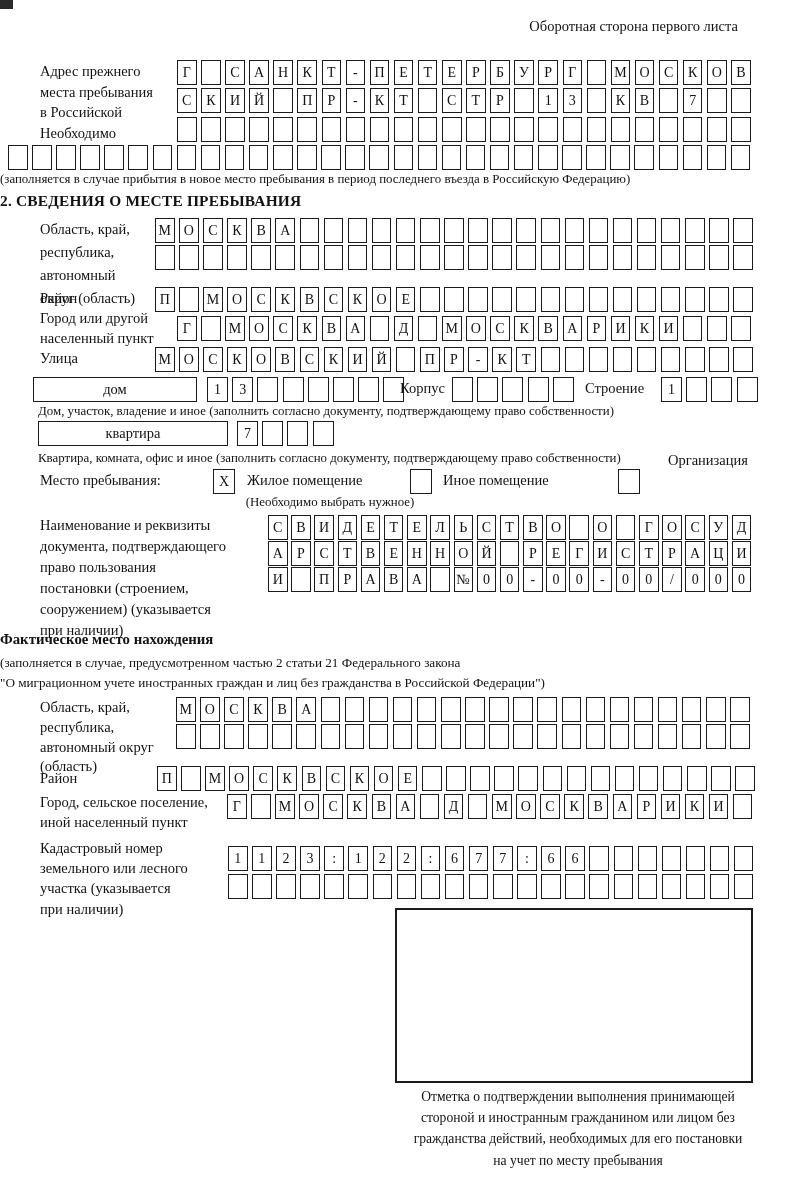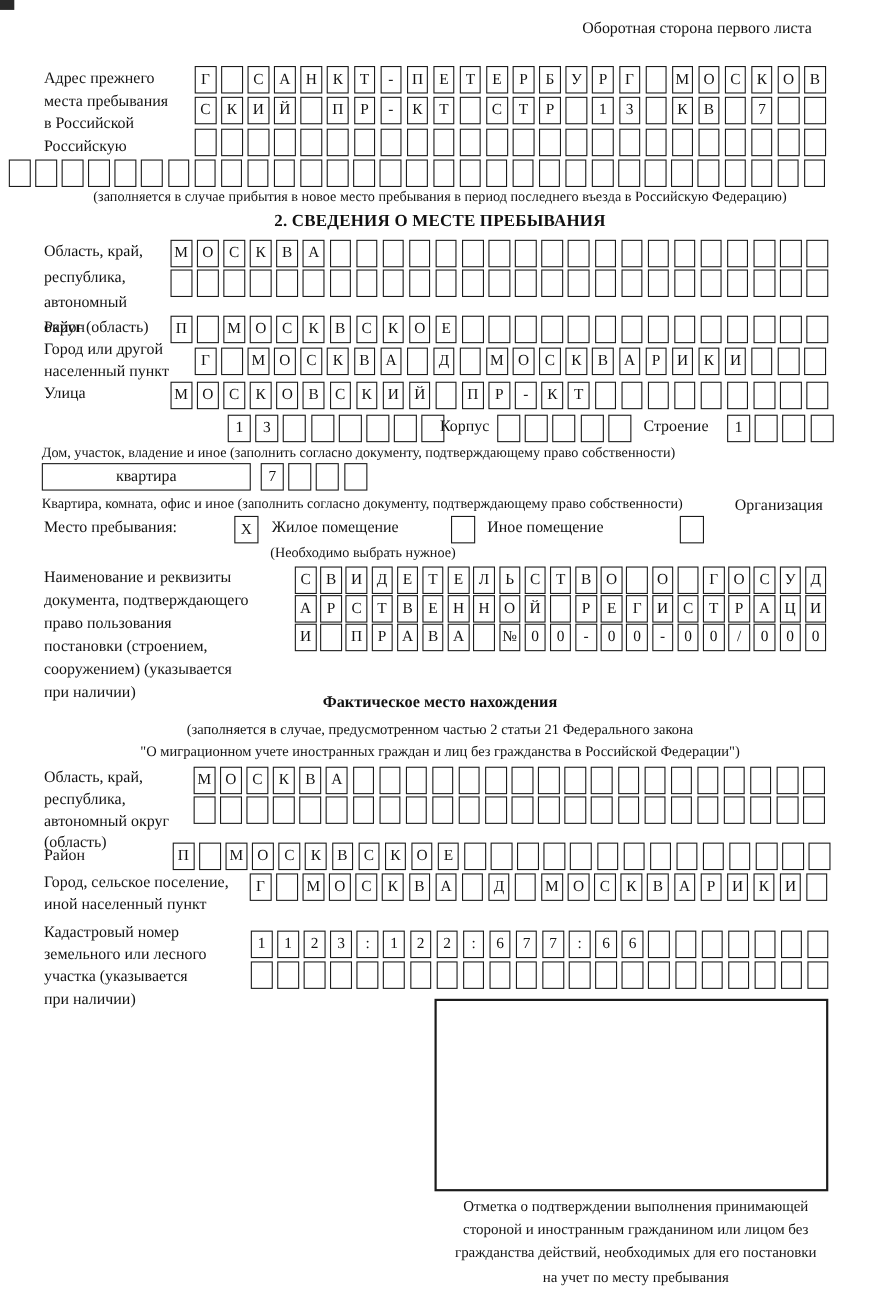--- a/index.html
+++ b/index.html
@@ -5,21 +5,21 @@
   html,body{margin:0;padding:0;background:#fff;}
   .page{position:relative;width:800px;height:1180px;background:#ffffff;overflow:hidden;
         font-family:"Liberation Serif","DejaVu Serif",serif;color:#121212;}
   .abs{position:absolute;}
   .label{position:absolute;font-size:14.5px;line-height:20.5px;}
   .lh23 div{line-height:23px;}
   .lh21 div{line-height:21px;}
   .lh20 div{line-height:20.2px;}
   .lh195 div{line-height:19.8px;}
   .note{position:absolute;font-size:12.9px;}
-  .center{left:0;width:800px;text-align:center;}
+  .center{left:0;width:800px;text-align:left;}
   .h2{position:absolute;font-weight:bold;font-size:15.4px;letter-spacing:.2px;}
   .subtitle{position:absolute;font-weight:bold;font-size:14.8px;}
   .factnote{position:absolute;font-size:13.2px;}
   .cells{position:absolute;display:flex;gap:4.6px;}
   .cells.tight{gap:3.7px;}
   .cells.wide{gap:4.2px;}
   .cells.wide .cell{width:21px;}
   .cell{flex:0 0 auto;width:19.5px;height:25px;box-sizing:border-box;border:1.8px solid #1b1b1b;
         display:flex;align-items:center;justify-content:center;font-size:14px;background:#fff;}
   .fieldbox{position:absolute;height:25px;box-sizing:border-box;border:1.8px solid #1b1b1b;
@@ -40,21 +40,21 @@
 <div class="page">
 
   <div class="artifact"></div>
 
   <div class="abs" style="top:18px;right:62px;font-size:14.5px;">Оборотная сторона первого листа</div>
 
   <div class="label" style="left:40px;top:61px;">
       <div>Адрес прежнего</div>
       <div>места пребывания</div>
       <div>в Российской</div>
-      <div>Российскую</div>
+      <div>Необходимо</div>
     </div>
   <div class="cells" style="left:177px;top:60px;">
       <span class="cell">Г</span>
       <span class="cell"></span>
       <span class="cell">С</span>
       <span class="cell">А</span>
       <span class="cell">Н</span>
       <span class="cell">К</span>
       <span class="cell">Т</span>
       <span class="cell">-</span>
@@ -307,20 +307,21 @@
       <span class="cell"></span>
       <span class="cell"></span>
       <span class="cell"></span>
       <span class="cell"></span>
       <span class="cell"></span>
       <span class="cell"></span>
       <span class="cell"></span>
       <span class="cell"></span>
     </div>
 
+  <div class="fieldbox" style="left:33px;top:377px;width:164px;">дом</div>
   <div class="cells wide" style="left:207px;top:377px;">
       <span class="cell">1</span>
       <span class="cell">3</span>
       <span class="cell"></span>
       <span class="cell"></span>
       <span class="cell"></span>
       <span class="cell"></span>
       <span class="cell"></span>
       <span class="cell"></span>
     </div>

